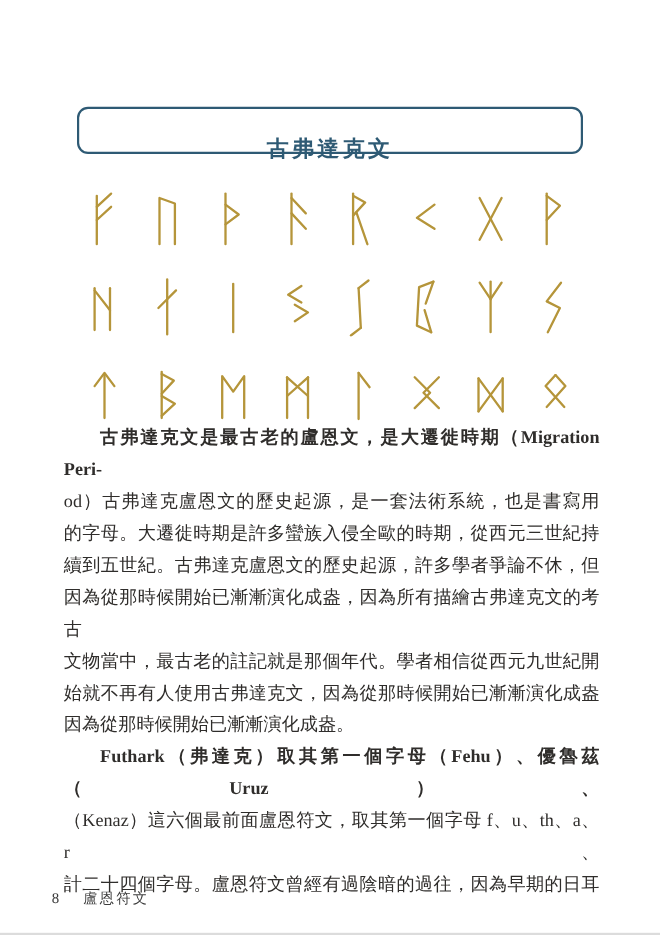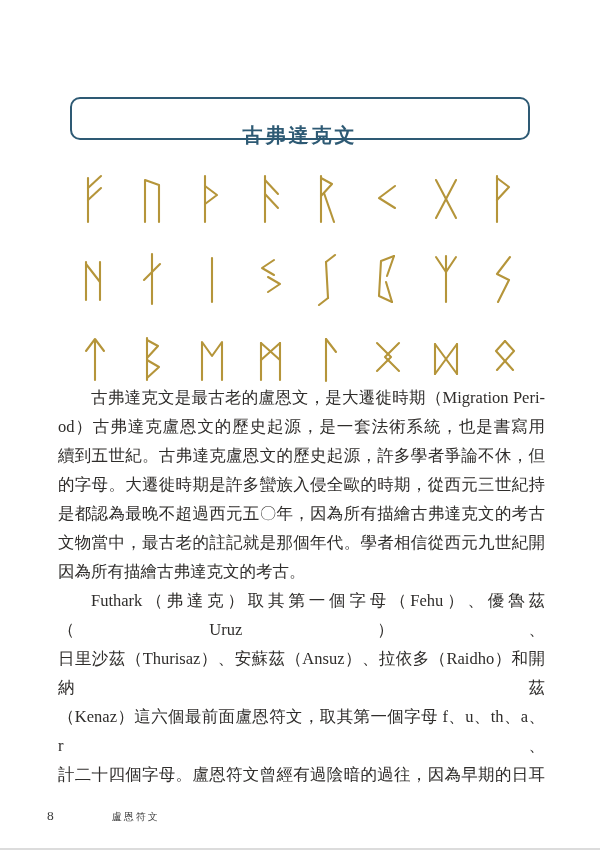--- a/index.html
+++ b/index.html
@@ -35,27 +35,27 @@
   }
   .body-text{
     position:absolute;left:58px;right:55px;top:383px;
     font-size:16.5px;line-height:29px;color:var(--body);
   }
   .line{
     display:block;white-space:nowrap;
     text-align:justify;text-align-last:left;
   }
   .line.fill{text-align-last:justify;white-space:normal;}
-  .line.indent{text-indent:2em;}
+  .line.indent{text-indent:2em;font-weight:bold;}
   .footer{
     position:absolute;left:47px;top:808px;
     display:flex;align-items:baseline;gap:22px;
     font-size:13.5px;color:var(--footer);
   }
-  .footer .book-title{letter-spacing:2px;font-size:10px;margin-left:36px;}
+  .footer .book-title{letter-spacing:2px;font-size:13px;}
   .bottom-edge{
     position:absolute;left:0;right:0;bottom:0;height:2px;
     background:#dcdcdc;
   }
 </style>
 </head>
 <body>
 
 <div class="page" style="--accent: #2e5a74; --rune: #b5953a; --body: #2f2d2b; --footer: #3c3c3c;">
 
@@ -171,27 +171,27 @@
         <svg viewBox="0 0 34 56" class="rune-glyph">
           <polyline points="17,11 8,21 25,40"></polyline>
           <polyline points="17,11 26,21 9,40"></polyline>
         </svg>
       </div>
     </div>
 
   <div class="body-text">
       <div class="line fill indent">古弗達克文是最古老的盧恩文，是大遷徙時期（Migration Peri-</div>
       <div class="line fill">od）古弗達克盧恩文的歷史起源，是一套法術系統，也是書寫用</div>
+      <div class="line fill">的字母。大遷徙時期是許多蠻族入侵全歐的時期，從西元三世紀持</div>
       <div class="line fill">續到五世紀。古弗達克盧恩文的歷史起源，許多學者爭論不休，但</div>
-      <div class="line fill">的字母。大遷徙時期是許多蠻族入侵全歐的時期，從西元三世紀持</div>
-      <div class="line fill">是都認為最晚不超過西元五〇年，因為所有描繪古弗達克文的考古</div>
+      <div class="line fill">因為從那時候開始已漸漸演化成盎，因為所有描繪古弗達克文的考古</div>
       <div class="line fill">文物當中，最古老的註記就是那個年代。學者相信從西元九世紀開</div>
-      <div class="line">因為所有描繪古弗達克文的考古。</div>
+      <div class="line fill">始就不再有人使用古弗達克文，因為從那時候開始已漸漸演化成盎</div>
+      <div class="line">因為從那時候開始已漸漸演化成盎。</div>
       <div class="line fill indent">Futhark（弗達克）取其第一個字母（Fehu）、優魯茲（Uruz）、</div>
-      <div class="line fill">日里沙茲（Thurisaz）、安蘇茲（Ansuz）、拉依多（Raidho）和開納茲</div>
       <div class="line fill">（Kenaz）這六個最前面盧恩符文，取其第一個字母 f、u、th、a、r、</div>
       <div class="line fill">計二十四個字母。盧恩符文曾經有過陰暗的過往，因為早期的日耳</div>
     </div>
 
   <div class="footer">
     <span class="page-num">8</span>
     <span class="book-title">盧恩符文</span>
   </div>
 
   <div class="bottom-edge"></div>

